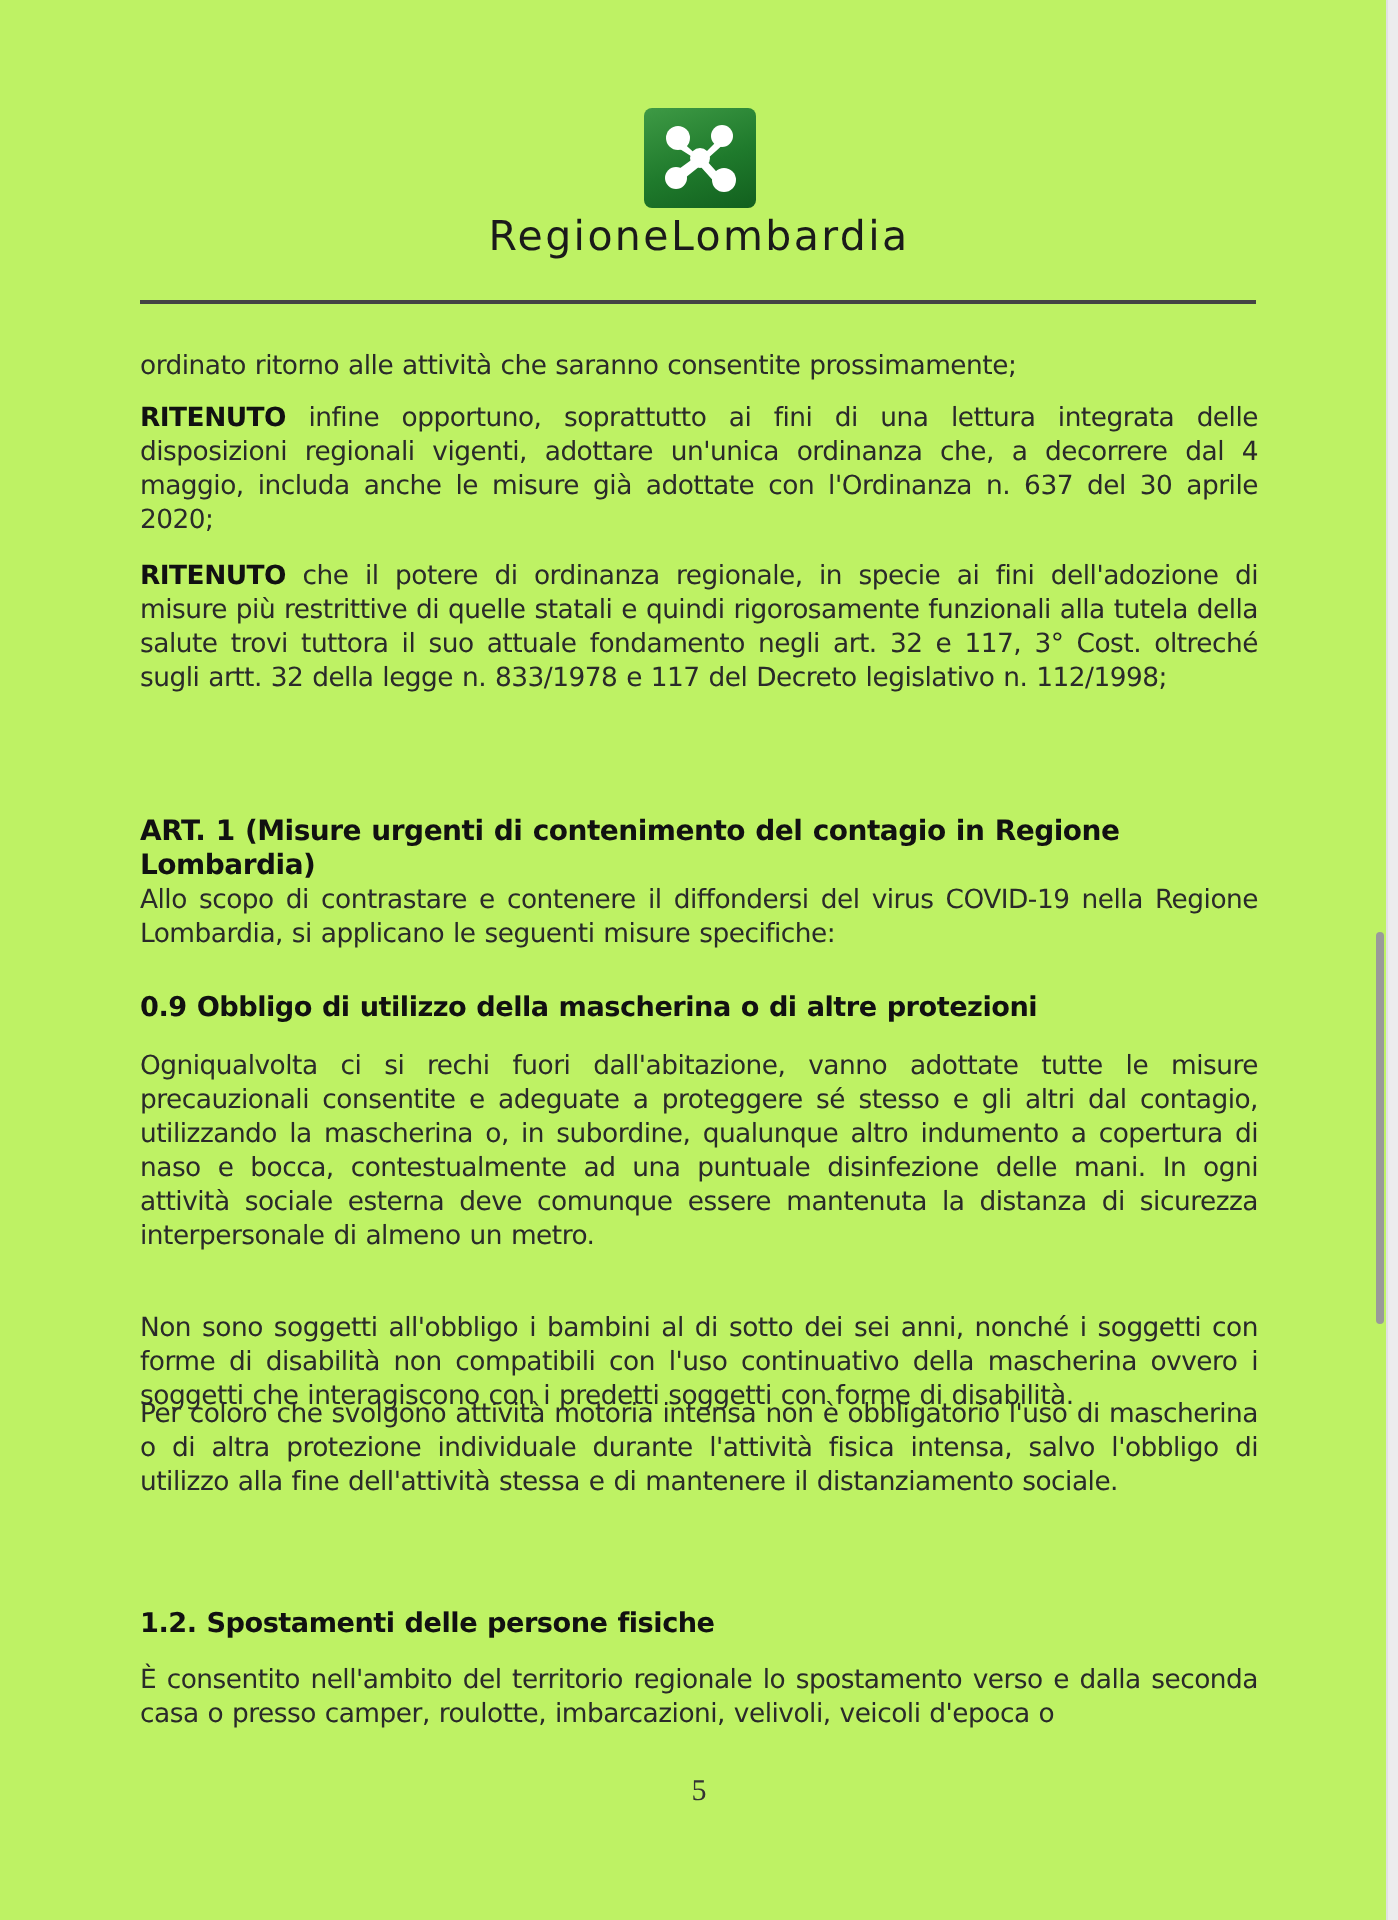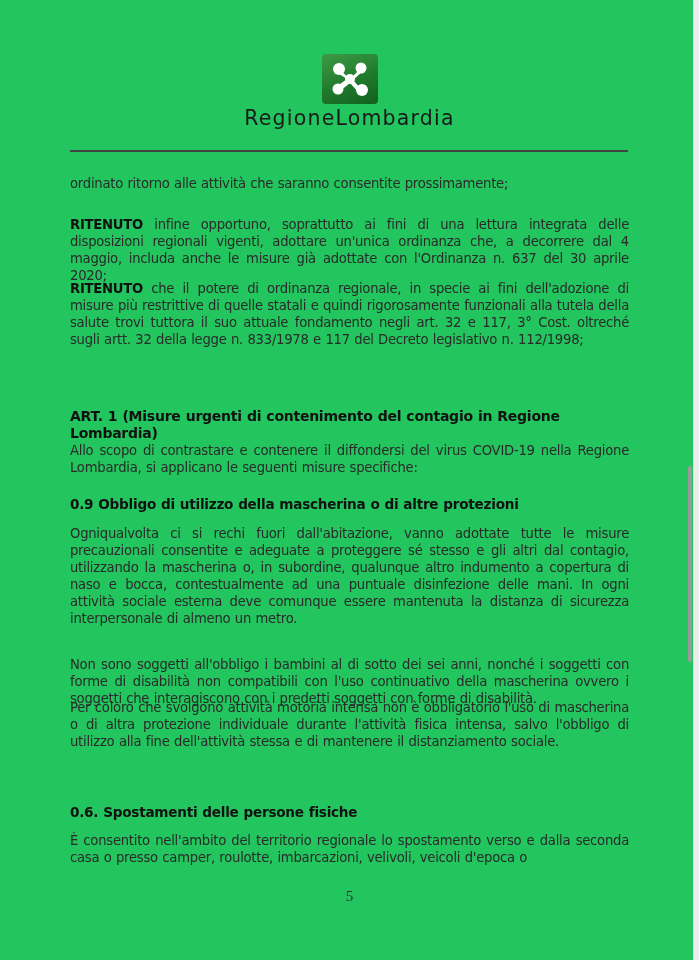--- a/index.html
+++ b/index.html
@@ -1,20 +1,20 @@
 <!DOCTYPE html>
 <html><head>
 <meta charset="utf-8">
 <style>
   html, body { margin:0; padding:0; }
   body {
     width:699px; height:960px; background:#ffffff; position:relative; overflow:hidden;
     font-family:"DejaVu Sans", sans-serif; color:#222;
   }
-  .page { position:absolute; left:0; top:0; width:694px; height:960px; background:#22c55e; }
+  .page { position:absolute; left:0; top:0; width:694px; height:960px; background:#bef264; }
   .right-strip { position:absolute; right:0; top:0; width:5px; height:960px; background:#ececee; border-left:1px solid #e0e0e3; }
   .scroll-thumb { position:absolute; left:688px; top:466px; width:4px; height:196px; background:#9a9a9a; border-radius:2px; }
 
   .logo { position:absolute; left:322px; top:54px; width:56px; height:50px; border-radius:4px;
     background:linear-gradient(160deg,#3e9a45 0%,#1f7a2c 55%,#12601e 100%); }
   .logo svg { position:absolute; left:0; top:0; }
   .brand { position:absolute; left:0; width:699px; top:106px; text-align:center;
     font-family:"DejaVu Sans", sans-serif; font-size:20.5px; letter-spacing:1.2px; color:#1a1a1a; }
   .rule { position:absolute; left:70px; top:150px; width:558px; height:2px; background:#444; }
 
@@ -41,38 +41,38 @@
         <circle cx="28" cy="25" r="5"></circle>
         <path d="M17 15 L28 25 L39 14 L41 17 L31 26 L40 36 L37 39 L28 29 L18 37 L14 33 L25 25 L14 18 Z"></path>
       </g>
     </svg>
   </div>
   <div class="brand">RegioneLombardia</div>
   <div class="rule"></div>
 
   <div class="txt center" style="top:175px;">ordinato ritorno alle attività che saranno consentite prossimamente;</div>
 
-  <div class="txt" style="top:216px;"><b>RITENUTO</b><span> infine opportuno, soprattutto ai fini di una lettura integrata delle disposizioni regionali vigenti, adottare un'unica ordinanza che, a decorrere dal 4 maggio, includa anche le misure già adottate con l'Ordinanza n. 637 del 30 aprile 2020;</span></div>
+  <div class="txt" style="top:201px;"><b>RITENUTO</b><span> infine opportuno, soprattutto ai fini di una lettura integrata delle disposizioni regionali vigenti, adottare un'unica ordinanza che, a decorrere dal 4 maggio, includa anche le misure già adottate con l'Ordinanza n. 637 del 30 aprile 2020;</span></div>
 
   <div class="txt" style="top:280px;"><b>RITENUTO</b><span> che il potere di ordinanza regionale, in specie ai fini dell'adozione di misure più restrittive di quelle statali e quindi rigorosamente funzionali alla tutela della salute trovi tuttora il suo attuale fondamento negli art. 32 e 117, 3° Cost. oltreché sugli artt. 32 della legge n. 833/1978 e 117 del Decreto legislativo n. 112/1998;</span></div>
 
 
   <div class="txt heading" style="top:408px; font-size:14px;">ART. 1 (Misure urgenti di contenimento del contagio in Regione Lombardia)</div>
 
   <div class="txt" style="top:442px;">Allo scopo di contrastare e contenere il diffondersi del virus COVID-19 nella Regione Lombardia, si applicano le seguenti misure specifiche:</div>
 
   <div class="txt heading" style="top:496px; font-size:13.6px;">0.9 Obbligo di utilizzo della mascherina o di altre protezioni</div>
 
   <div class="txt" style="top:525px;">Ogniqualvolta ci si rechi fuori dall'abitazione, vanno adottate tutte le misure precauzionali consentite e adeguate a proteggere sé stesso e gli altri dal contagio, utilizzando la mascherina o, in subordine, qualunque altro indumento a copertura di naso e bocca, contestualmente ad una puntuale disinfezione delle mani. In ogni attività sociale esterna deve comunque essere mantenuta la distanza di sicurezza interpersonale di almeno un metro.</div>
 
   <div class="txt" style="top:656px;">Non sono soggetti all'obbligo i bambini al di sotto dei sei anni, nonché i soggetti con forme di disabilità non compatibili con l'uso continuativo della mascherina ovvero i soggetti che interagiscono con i predetti soggetti con forme di disabilità.</div>
 
   <div class="txt" style="top:699px;">Per coloro che svolgono attività motoria intensa non è obbligatorio l'uso di mascherina o di altra protezione individuale durante l'attività fisica intensa, salvo l'obbligo di utilizzo alla fine dell'attività stessa e di mantenere il distanziamento sociale.</div>
 
-  <div class="txt heading" style="top:804px; font-size:13.6px;">0.6. Spostamenti delle persone fisiche</div>
+  <div class="txt heading" style="top:804px; font-size:13.6px;">1.2. Spostamenti delle persone fisiche</div>
 
   <div class="txt" style="top:832px;">È consentito nell'ambito del territorio regionale lo spostamento verso e dalla seconda casa o presso camper, roulotte, imbarcazioni, velivoli, veicoli d'epoca o</div>
 
   <div class="pnum">5</div>
 </div>
 
 <div class="right-strip"></div>
 <div class="scroll-thumb"></div>
 
 </body></html>

